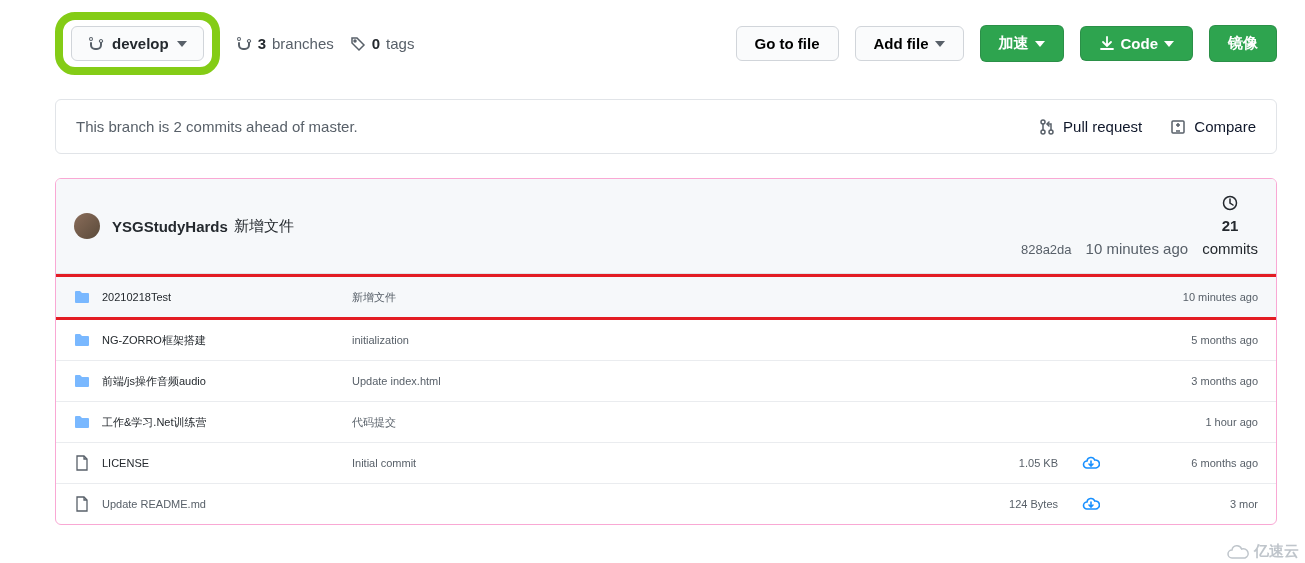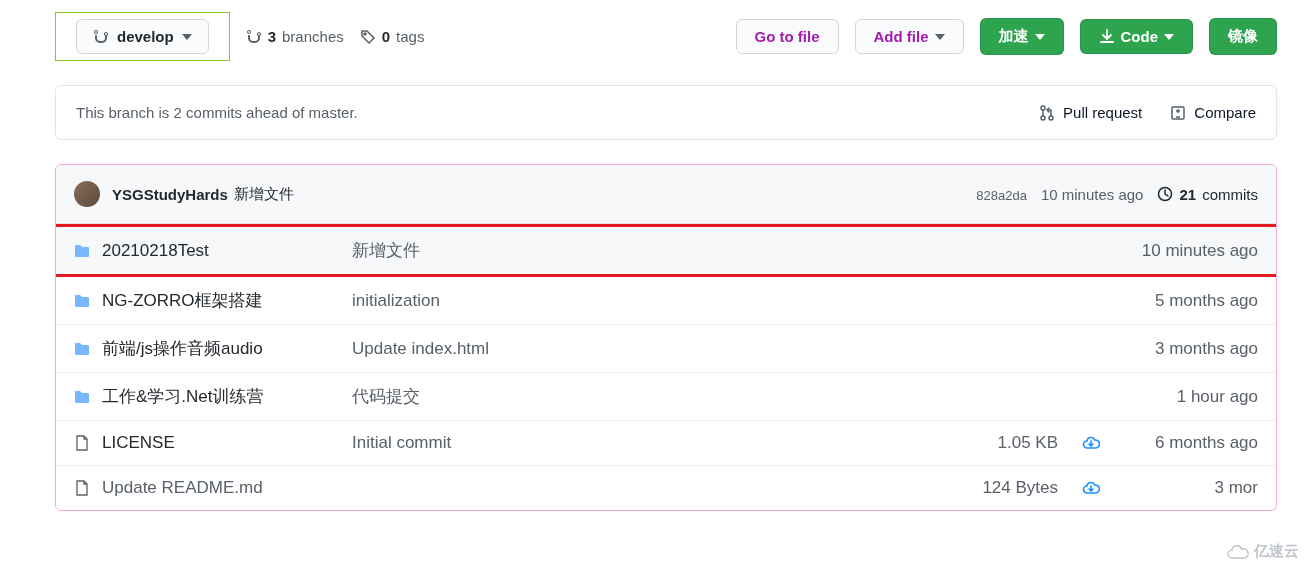--- a/index.html
+++ b/index.html
@@ -25,23 +25,23 @@
   padding: 8px 16px;
   border: 1px solid #d1d5da;
   border-radius: 6px;
   background: #fafbfc;
   font-size: 15px;
   font-weight: 600;
   color: #24292e;
   cursor: pointer;
 }
 .highlight-box {
-  border: 1px solid #84cc16;
-  border-radius: 0;
-  padding: 6px 20px;
+  border: 8px solid #84cc16;
+  border-radius: 20px;
+  padding: 6px 8px;
   display: inline-flex;
 }
 .stat-item {
   display: inline-flex;
   align-items: center;
   gap: 6px;
   color: #586069;
   font-size: 15px;
 }
 .stat-item strong { color: #24292e; font-weight: 600; }
@@ -49,21 +49,21 @@
 .btn {
   display: inline-flex;
   align-items: center;
   gap: 6px;
   padding: 8px 18px;
   border: 1px solid #d1d5da;
   border-radius: 6px;
   background: #fafbfc;
   font-size: 15px;
   font-weight: 600;
-  color: #a21caf;
+  color: #000000;
   cursor: pointer;
 }
 .btn-green {
   background: #2ea44f;
   color: #fff;
   border: 1px solid rgba(27,31,35,0.15);
 }
 .btn-green strong { font-weight: 700; }
 .notice-bar {
   display: flex;
@@ -104,29 +104,29 @@
   border-radius: 50%;
   background: linear-gradient(135deg,#8a6d5a 0%,#5a4a3a 100%);
   margin-right: 12px;
   flex-shrink: 0;
 }
 .commit-author { font-weight: 600; margin-right: 6px; }
 .commit-msg { color: #24292e; }
 .file-header-right { margin-left: auto; display: flex; align-items: flex-end; gap: 14px; }
 .sha { color: #586069; font-size: 13px; }
 .ago { color: #586069; font-size: 15px; }
-.commits { display: inline-flex; align-items: center; gap: 6px; color: #24292e; }
+.commits { display: inline-flex; align-items: center; gap: 6px; color: #24292e; flex-direction: column; }
 .commits strong { font-weight: 700; }
 .file-rows { }
 .file-row {
   display: flex;
   align-items: center;
   padding: 12px 18px;
   border-bottom: 1px solid #eaecef;
-  font-size: 17px;
+  font-size: 11px;
   justify-content: flex-end;
 }
 .file-row:last-child { border-bottom: none; }
 .file-row.hl-row { background: #f6f8fa; }
 .icon-cell { width: 28px; display: flex; align-items: center; flex-shrink: 0; }
 .name-cell { width: 250px; flex-shrink: 0; }
 .name-link { color: #24292e; cursor: pointer; }
 .msg-cell { flex: 1; color: #586069; cursor: pointer; }
 .size-cell { width: 100px; text-align: right; color: #586069; flex-shrink: 0; padding-right: 24px; }
 .cloud-cell { width: 36px; text-align: center; flex-shrink: 0; }

